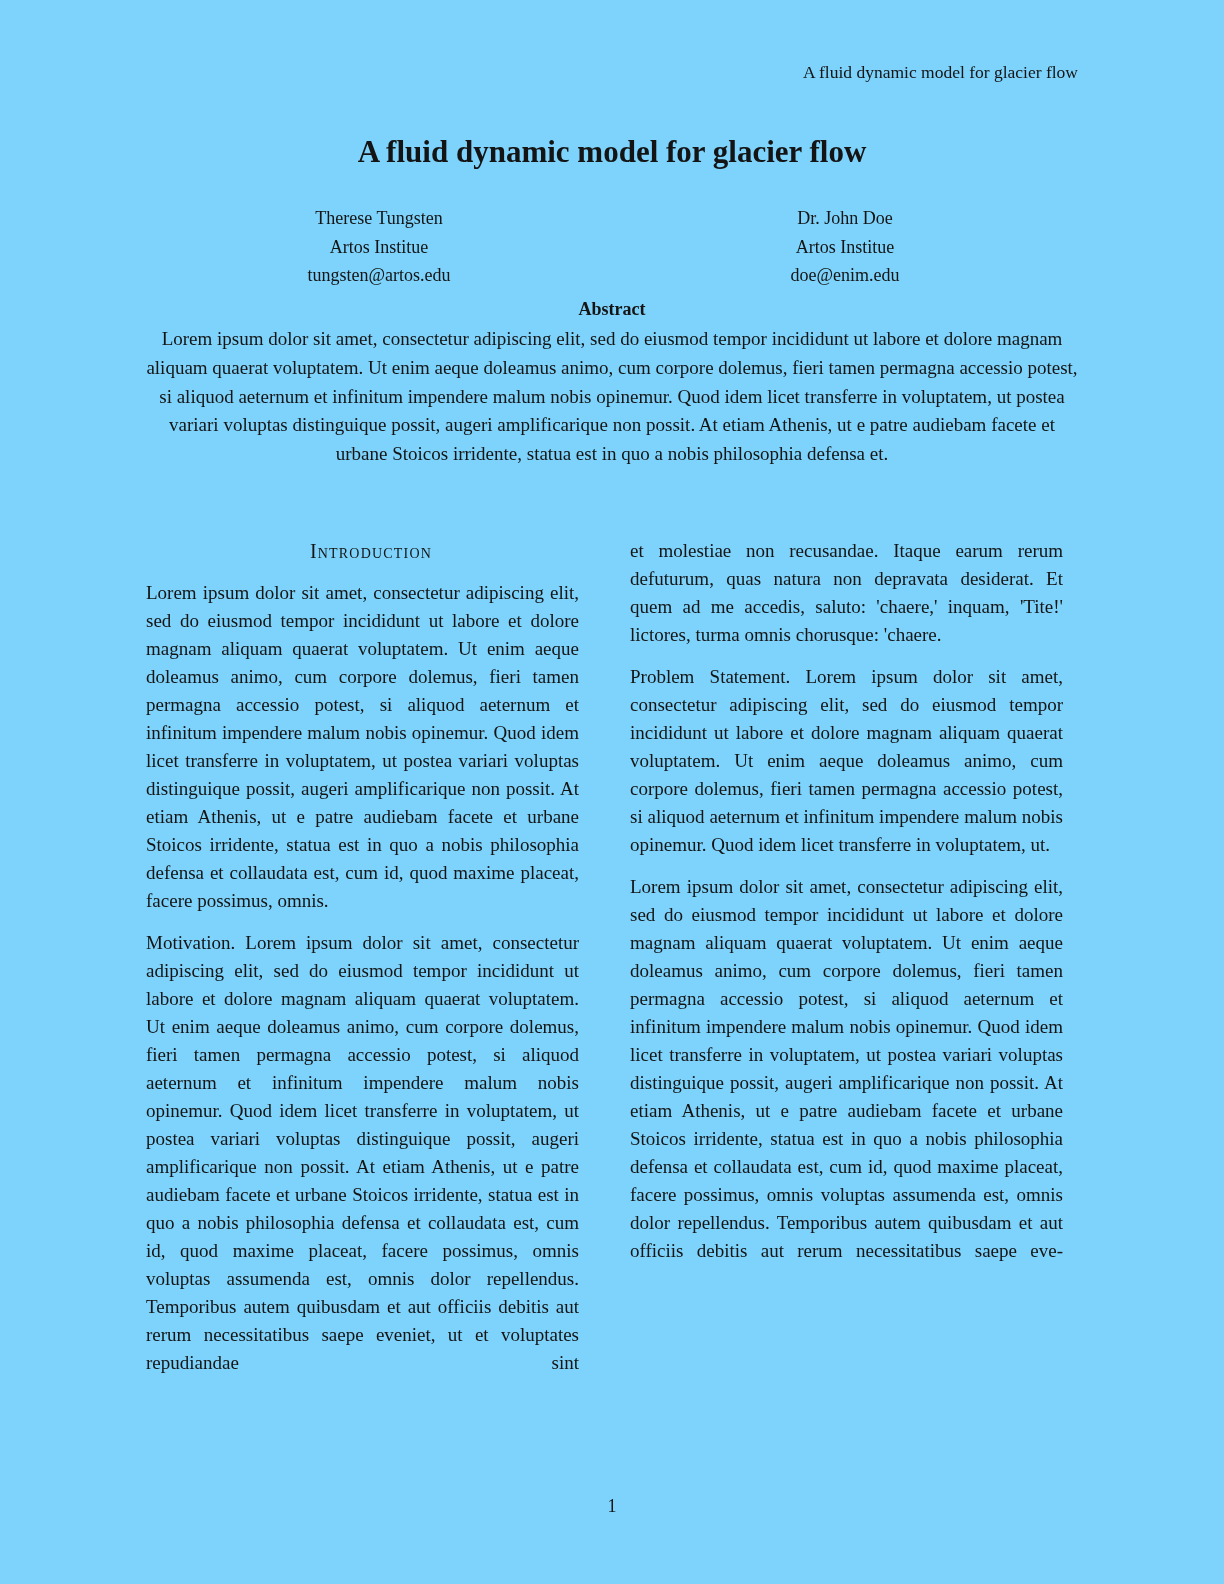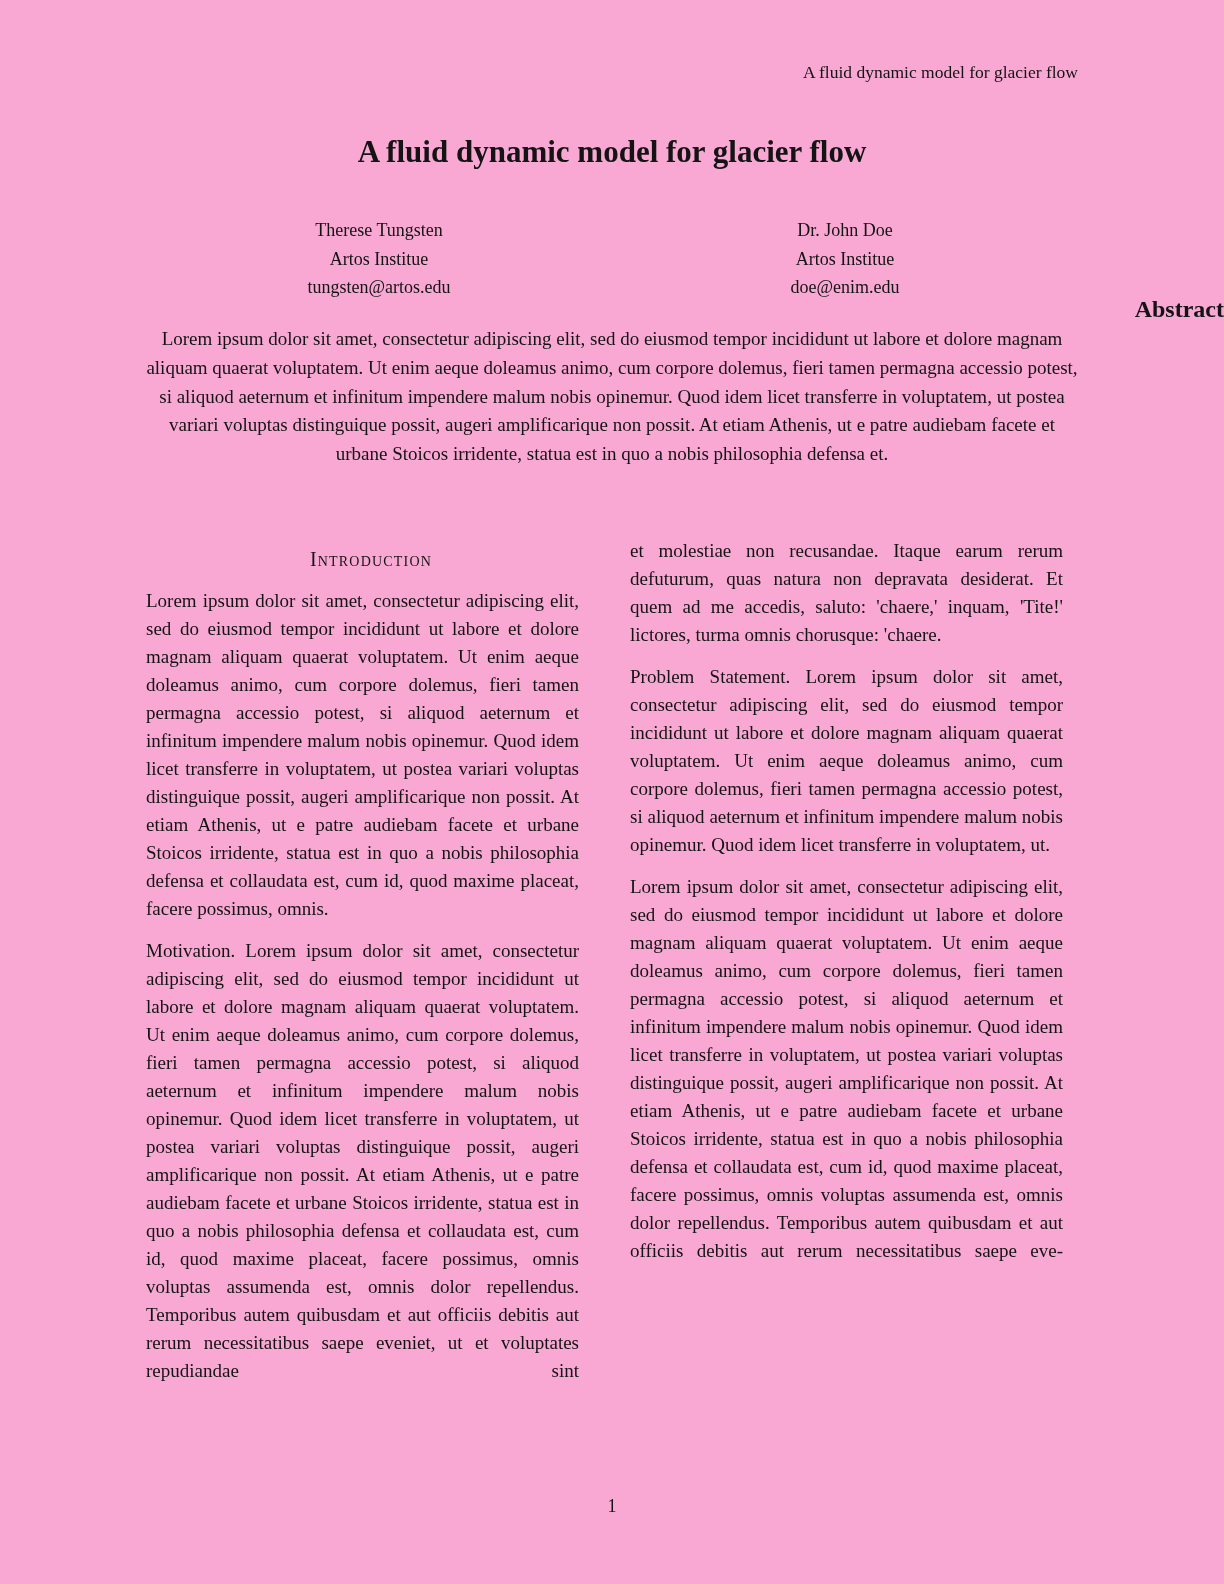--- a/index.html
+++ b/index.html
@@ -1,20 +1,20 @@
 <!DOCTYPE html>
 <html lang="en"><head>
 <meta charset="utf-8">
 <style>
   html, body { margin: 0; padding: 0; background: #ffffff; }
   .page {
     position: relative;
     width: 1224px;
     height: 1584px;
-    background: #f9a8d4;
+    background: #7dd3fc;
     color: #141414;
     font-family: "Liberation Serif", serif;
     overflow: hidden;
   }
   .running-header {
     position: absolute;
     top: 60px;
     right: 146px;
     font-size: 17.5px;
     line-height: 24px;
@@ -24,39 +24,39 @@
     top: 133px;
     left: 0;
     width: 100%;
     text-align: center;
     font-size: 31px;
     font-weight: 700;
     line-height: 38px;
   }
   .authors {
     position: absolute;
-    top: 216px;
+    top: 204px;
     left: 146px;
     width: 932px;
     display: flex;
   }
   .author {
     flex: 1;
     text-align: center;
     font-size: 18px;
     line-height: 28.5px;
   }
   .abstract-heading {
     position: absolute;
     top: 295px;
     left: 0;
     width: 100%;
-    text-align: right;
+    text-align: center;
     font-weight: 700;
-    font-size: 24px;
+    font-size: 18px;
     line-height: 28px;
   }
   .abstract-text {
     position: absolute;
     top: 325px;
     left: 146px;
     width: 932px;
     text-align: center;
     font-size: 19px;
     line-height: 28.8px;
@@ -72,21 +72,21 @@
   .col-left  { left: 146px; }
   .col-right { left: 630px; }
   .col p { margin: 14px 17px 0 0; }
   .col p:first-child { margin-top: 0; }
   .sec-heading {
     font-size: 20px;
     font-weight: 400;
     font-variant: small-caps;
     letter-spacing: 1.2px;
     text-align: center;
-    margin: 8px 0 4px 0;
+    margin: 0 0 4px 0;
     line-height: 28px;
   }
   .sec-heading.spaced { margin: 24px 0 6px 0; }
   .lead { }
   .cont { text-align-last: justify; }
   .page-number {
     position: absolute;
     top: 1496px;
     left: 0;
     width: 100%;

